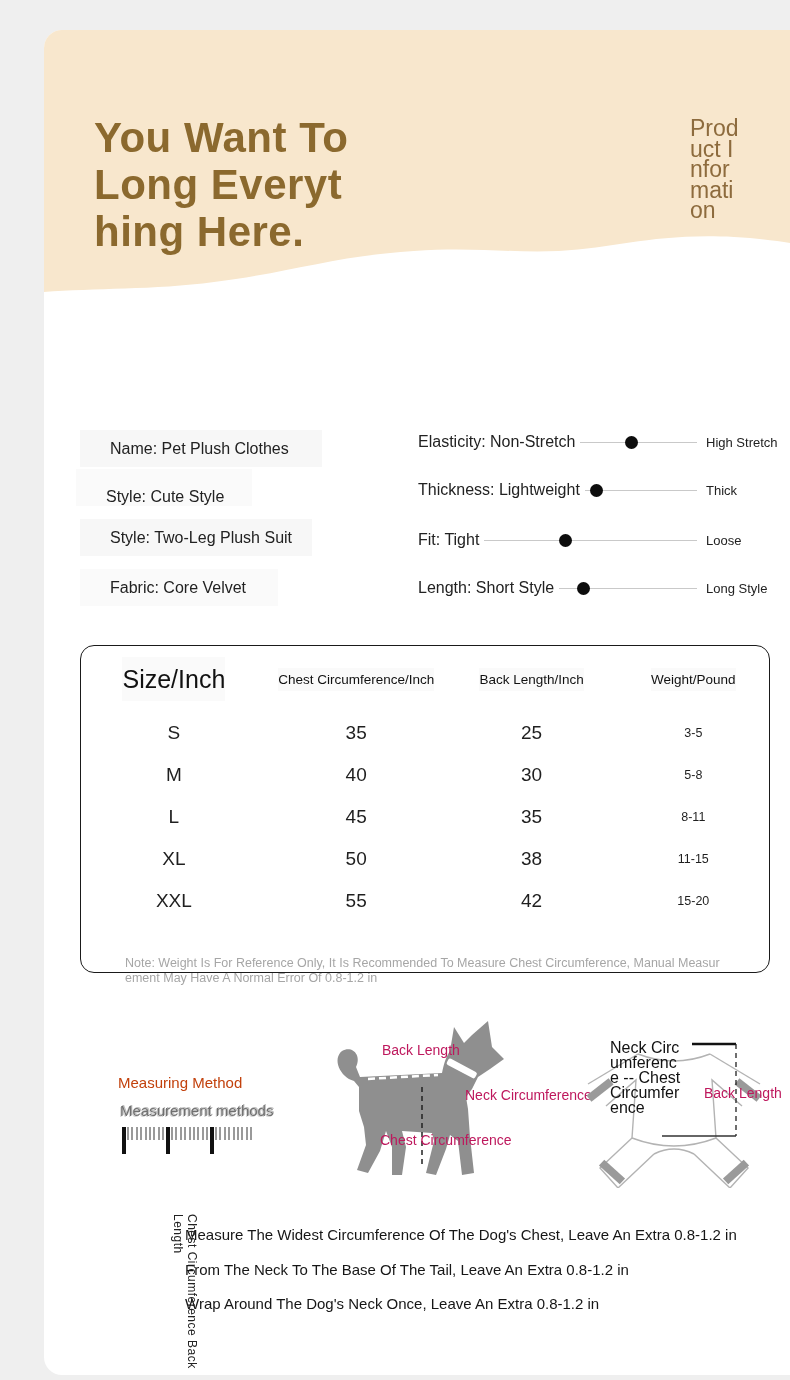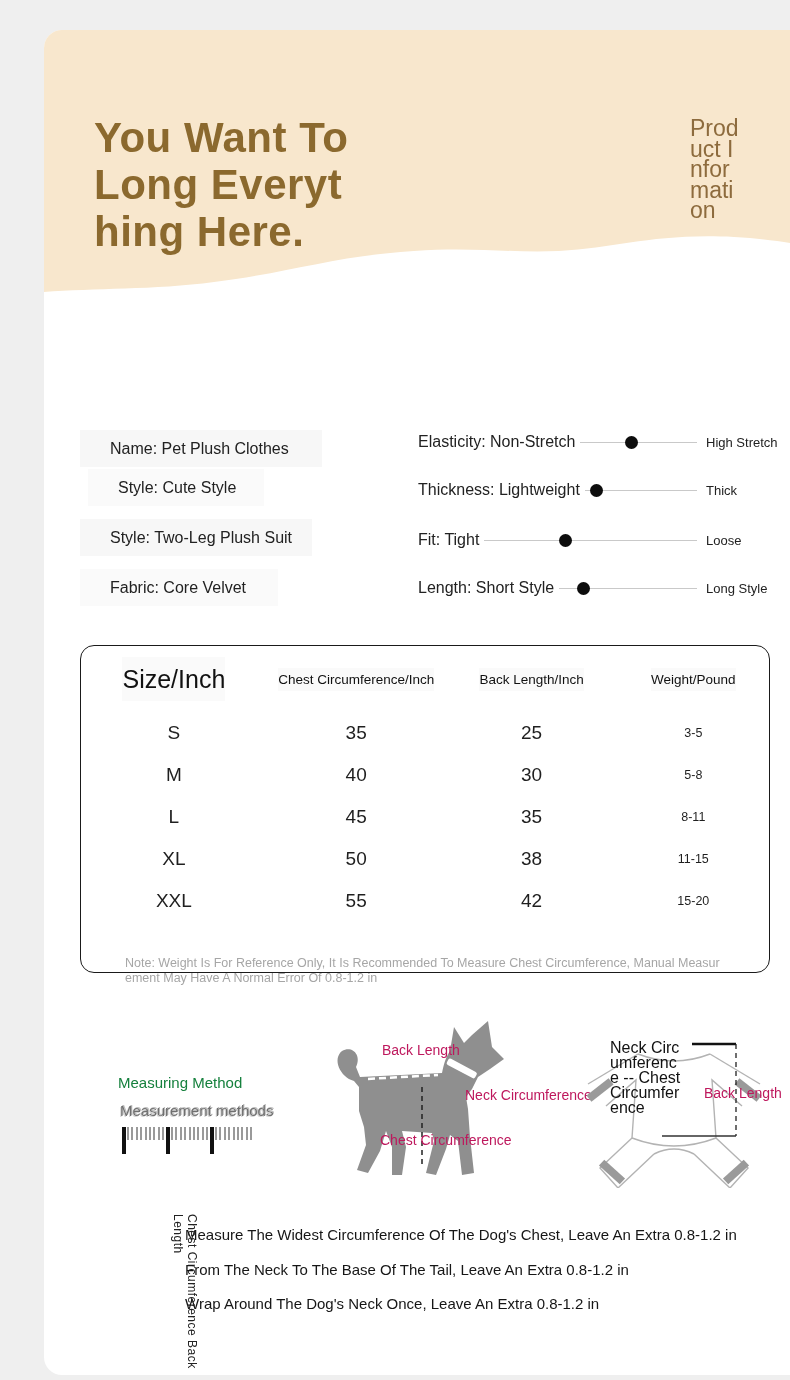--- a/index.html
+++ b/index.html
@@ -35,21 +35,21 @@
   .tcell{text-align:center;}
   .c0{width:27%;} .c1{width:26%;} .c2{width:25%;} .c3{width:22%;}
   .h-big{font-size:25px;color:#111;background:#fafafa;padding:8px 0;}
   .h-small{font-size:13.5px;color:#111;background:#fafafa;padding:4px 0;}
   .sz{font-size:19px;} .num{font-size:19px;} .wt{font-size:12.5px;}
 
   .note{position:absolute;left:81px;top:926px;width:600px;font-size:12.5px;line-height:15px;
         color:#a6a6a6;word-break:break-all;}
 
   
-  .m-title{position:absolute;left:74px;top:1044px;font-size:15px;color:#15803d;}
+  .m-title{position:absolute;left:74px;top:1044px;font-size:15px;color:#c2410c;}
   .m-sub{position:absolute;left:76px;top:1072px;font-size:15px;color:#6f6f6f;
          text-shadow:1px -1px 0 #bdbdbd,-1px 1px 0 #d6d6d6;}
   .ruler{position:absolute;left:78px;top:1097px;display:flex;align-items:flex-start;}
   .rbar{width:4px;height:27px;background:#111;}
   .rticks{width:38px;height:13px;margin:0 1px;
           background:repeating-linear-gradient(90deg,#9a9a9a 0 2px,transparent 2px 4.4px);}
   .diag-label{position:absolute;font-size:14px;color:#be185d;white-space:nowrap;}
   .garment-text{position:absolute;left:566px;top:1010px;font-size:16px;line-height:15px;color:#111;}
   .instr{position:absolute;left:141px;font-size:15px;color:#161616;white-space:nowrap;}
   .vtext{position:absolute;left:127px;top:1184px;writing-mode:vertical-rl;text-orientation:sideways;
@@ -75,21 +75,21 @@
         <div>on</div>
       </div>
       <svg class="wave" viewBox="0 0 762 80" preserveAspectRatio="none">
         <path d="M0,62 C50,58 110,60 170,52 C250,42 290,26 370,21 C430,17 465,23 515,21 C575,18 610,3 690,7 C725,9 748,13 762,16 L762,80 L0,80 Z" fill="#ffffff"></path>
       </svg>
     </div>
 
     <div class="attr-row" style="left:36px;top:400px;width:242px;background:#f7f7f7;">
       <span>Name: Pet Plush Clothes</span>
       </div>
-    <div class="attr-row" style="left:44px;top:439px;width:176px;background:#fafafa;">
+    <div class="attr-row" style="left:32px;top:439px;width:176px;background:#fafafa;align-items:flex-end;">
       <span>Style: Cute Style</span>
       </div>
     <div class="attr-row" style="left:36px;top:489px;width:232px;background:#f7f7f7;">
       <span>Style: Two-Leg Plush Suit</span>
       </div>
     <div class="attr-row" style="left:36px;top:539px;width:198px;background:#fafafa;">
       <span>Fabric: Core Velvet</span>
       </div>
 
     <div class="slider-row" style="top:394px;">

